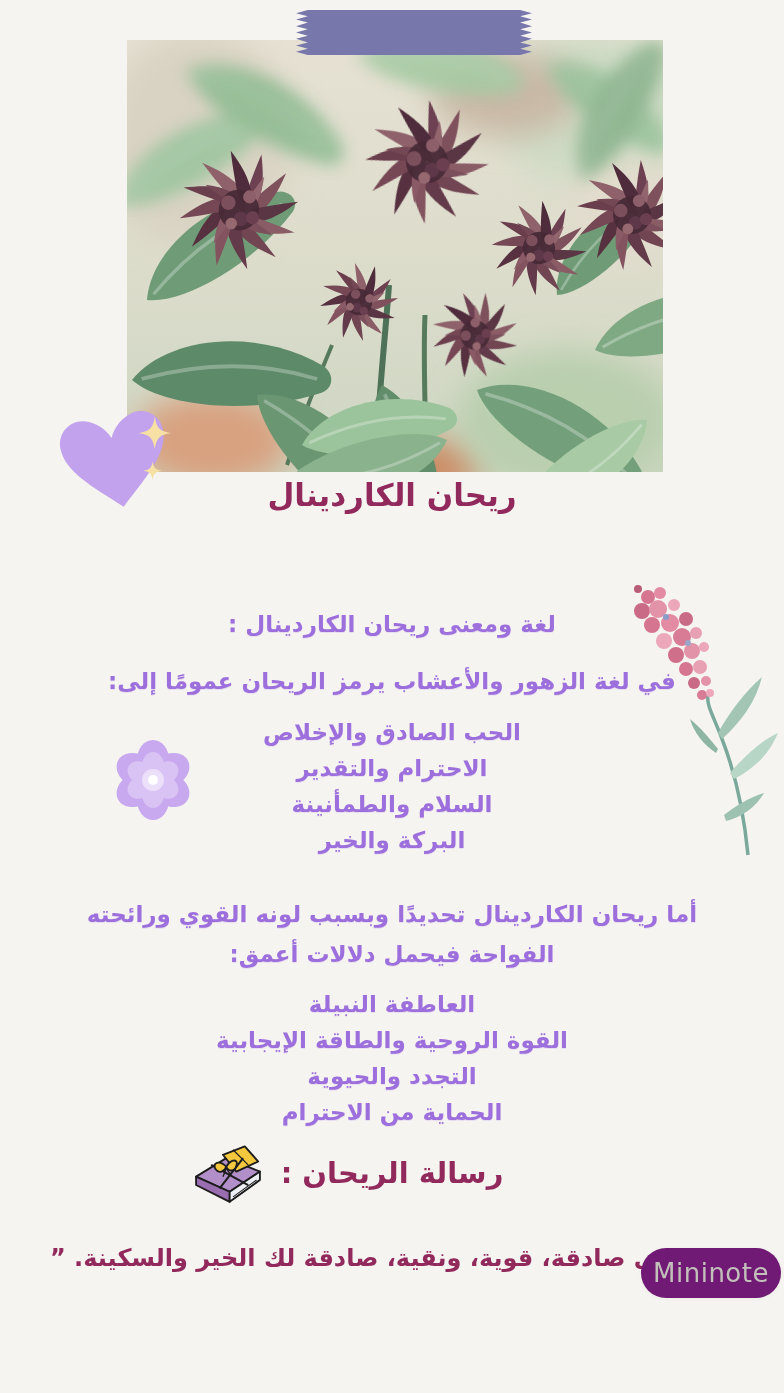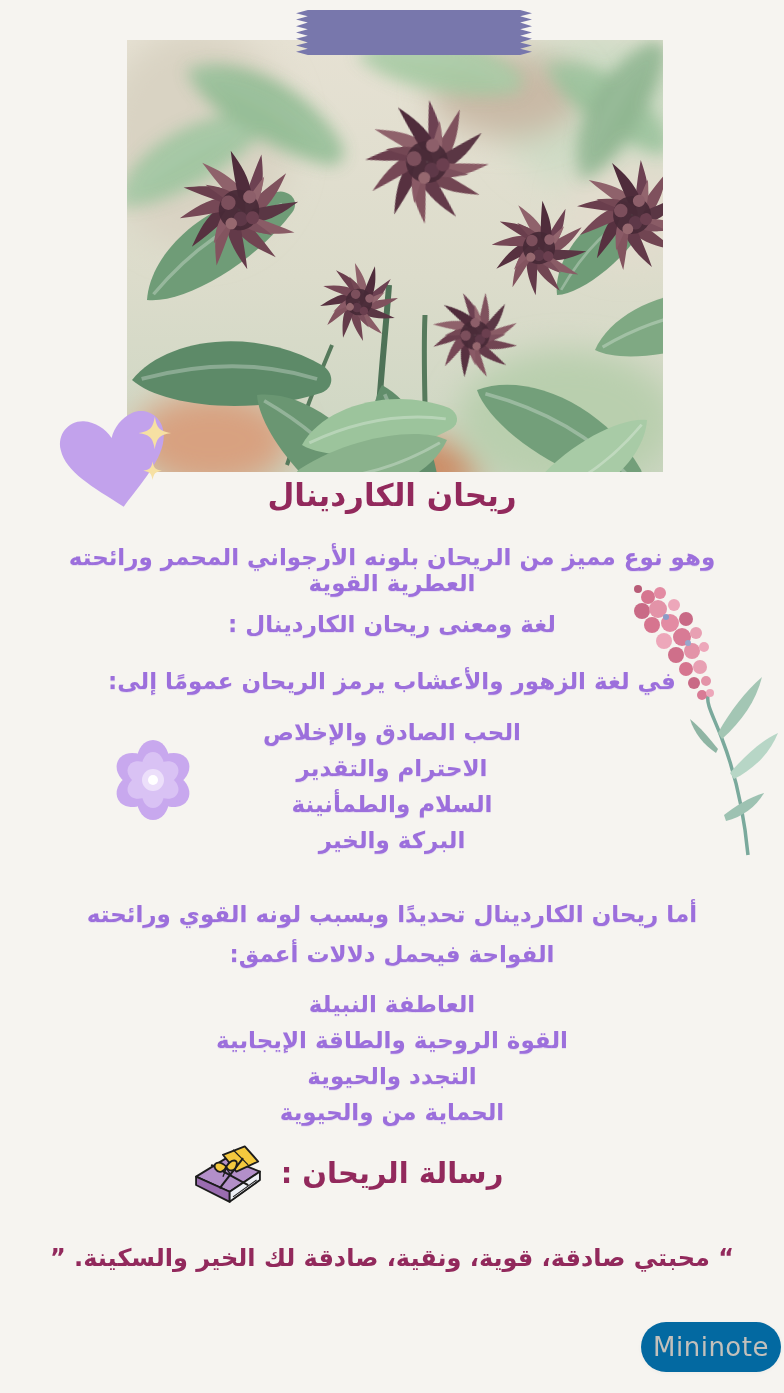--- a/index.html
+++ b/index.html
@@ -33,22 +33,22 @@
   .tape{
     position:absolute;left:296px;top:10px;width:236px;height:45px;z-index:3;
     background:#7877ac;
     clip-path:polygon(95% 0%,100% 7%,95% 14%,100% 21%,95% 28%,100% 36%,95% 43%,100% 50%,95% 57%,100% 64%,95% 72%,100% 79%,95% 86%,100% 93%,95% 100%,5% 100%,0% 93%,5% 86%,0% 79%,5% 72%,0% 64%,5% 57%,0% 50%,5% 43%,0% 36%,5% 28%,0% 21%,5% 14%,0% 7%,5% 0%);
   }
   .heart{position:absolute;left:55px;top:402px;width:122px;height:122px;z-index:2;}
   .flowerL{position:absolute;left:108px;top:738px;width:90px;height:90px;}
   .sprigR{position:absolute;right:0;top:583px;width:154px;height:280px;}
   .gift{position:absolute;left:186px;top:1138px;width:84px;height:82px;}
   .watermark{
-    position:absolute;top:1322px;right:3px;width:140px;height:50px;
-    background:#0369a1;border-radius:26px;
+    position:absolute;top:1248px;right:3px;width:140px;height:50px;
+    background:#701a75;border-radius:26px;
     color:#c3c0bb;font-size:26px;line-height:50px;text-align:center;
     letter-spacing:.5px;box-shadow:0 1px 4px rgba(0,0,0,.04);
   }
 </style>
 </head>
 <body>
 
 <div class="stage">
 
   <div class="photo">
@@ -145,21 +145,20 @@
         <path d="M55,95 C30,72 9,55 8,35 C7,20 20,10 33,13 C43,15.5 51,23 55,32 C59,23 67,15.5 77,13 C90,10 103,20 102,35 C101,55 80,72 55,95 Z" fill="#c2a2ec"></path>
       </g>
       <g fill="#f6e0a3">
         <path transform="translate(90,28) scale(1.05)" d="M0,-14 C1.8,-4 4,-1.8 14,0 C4,1.8 1.8,4 0,14 C-1.8,4 -4,1.8 -14,0 C-4,-1.8 -1.8,-4 0,-14 Z"></path>
         <path transform="translate(88,62) scale(0.6)" d="M0,-14 C1.8,-4 4,-1.8 14,0 C4,1.8 1.8,4 0,14 C-1.8,4 -4,1.8 -14,0 C-4,-1.8 -1.8,-4 0,-14 Z"></path>
       </g>
     </svg>
   </div>
 
   <h1 class="txt maroon title">ريحان الكاردينال</h1>
-  <p class="txt purple intro">وهو نوع مميز من الريحان بلونه الأرجواني المحمر ورائحته العطرية القوية</p>
   <p class="txt purple meaning">لغة ومعنى ريحان الكاردينال :</p>
   <p class="txt purple general">في لغة الزهور والأعشاب يرمز الريحان عمومًا إلى:</p>
 
   <div class="list list1">
     <p>الحب الصادق والإخلاص</p>
     <p>الاحترام والتقدير</p>
     <p>السلام والطمأنينة</p>
     <p>البركة والخير</p>
   </div>
 
@@ -218,21 +217,21 @@
       </g>
     </svg>
   </div>
 
   <p class="txt purple specific">أما ريحان الكاردينال تحديدًا وبسبب لونه القوي ورائحته الفواحة فيحمل دلالات أعمق:</p>
 
   <div class="list list2">
     <p>العاطفة النبيلة</p>
     <p>القوة الروحية والطاقة الإيجابية</p>
     <p>التجدد والحيوية</p>
-    <p>الحماية من والحيوية</p>
+    <p>الحماية من الاحترام</p>
   </div>
 
   <div class="gift">
     <svg viewBox="0 0 100 96" xmlns="http://www.w3.org/2000/svg">
       <g stroke="#1c1c1c" stroke-width="2.2" stroke-linejoin="round">
         <polygon points="12,46 48,24 88,40 52,64" fill="#b38fc9"></polygon>
         <polygon points="12,46 12,56 52,76 52,64" fill="#9a6cb0"></polygon>
         <polygon points="52,64 88,40 88,50 52,76" fill="#eef0f6"></polygon>
         <path d="M56,70 L84,50" fill="none" stroke-width="1.2"></path>
         <path d="M56,73 L84,53" fill="none" stroke-width="1.2"></path>

